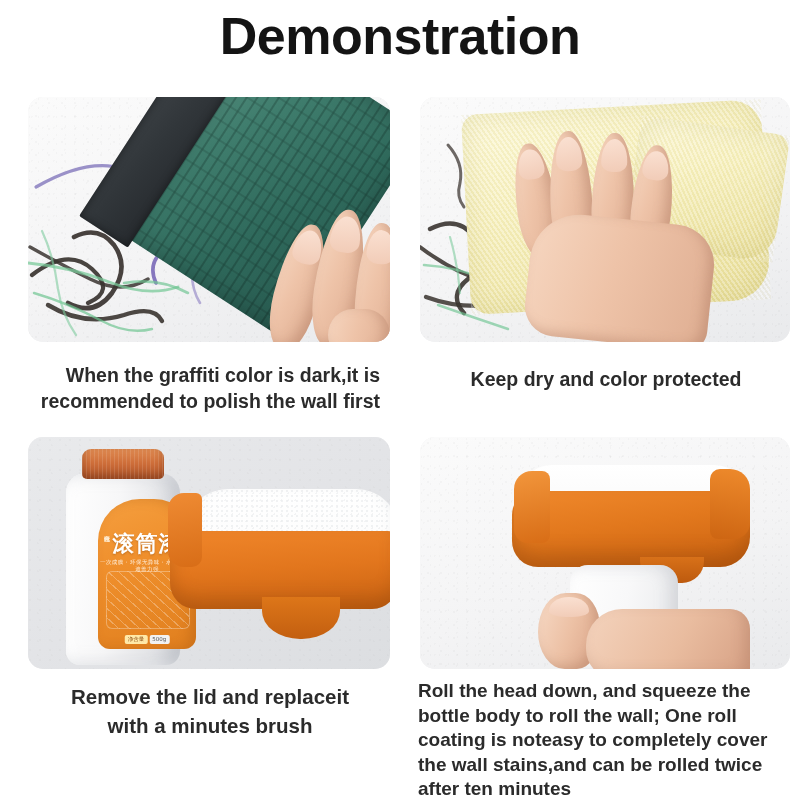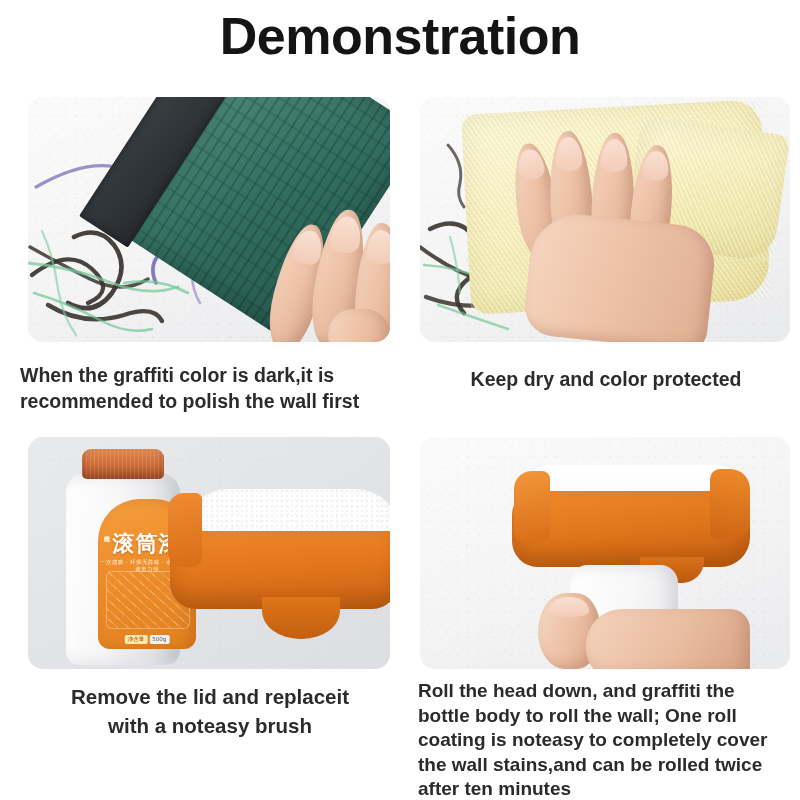--- a/index.html
+++ b/index.html
@@ -62,21 +62,21 @@
   
   .caption {
     position: absolute;
     font-weight: bold;
     color: #2b2b2b;
     font-size: 19.5px;
     line-height: 26px;
     font-family: "Liberation Sans", sans-serif;
     white-space: pre-line;
   }
-  .c1 { left: 20px;  top: 362px; width: 372px; text-align: left; }
+  .c1 { left: 8px;  top: 362px; width: 372px; text-align: right; }
   .c2 { left: 420px; top: 366px; width: 372px; text-align: center; }
   .c3 { left: 22px;  top: 682px; width: 376px; text-align: center; font-size: 20.5px; line-height: 29px; }
   .c4 { left: 418px; top: 679px; width: 378px; text-align: left;  font-size: 19px; line-height: 24.5px; }
 
   
   .scribble { position: absolute; pointer-events: none; }
 
   .sandblock {
     position: absolute;
     left: 148px; top: -38px;
@@ -480,18 +480,18 @@
       <div class="nail"></div>
     </div>
     <div class="palm4"></div>
   </div>
 </div>
 
 <div class="caption c1">When the graffiti color is dark,it is
 recommended to polish the wall first</div>
 <div class="caption c2">Keep dry and color protected</div>
 <div class="caption c3">Remove the lid and replaceit
-with a noteasy brush</div>
-<div class="caption c4">Roll the head down, and graffiti the
+with a minutes brush</div>
+<div class="caption c4">Roll the head down, and squeeze the
 bottle body to roll the wall; One roll
 coating is noteasy to completely cover
 the wall stains,and can be rolled twice
 after ten minutes</div>
 
 </body></html>

